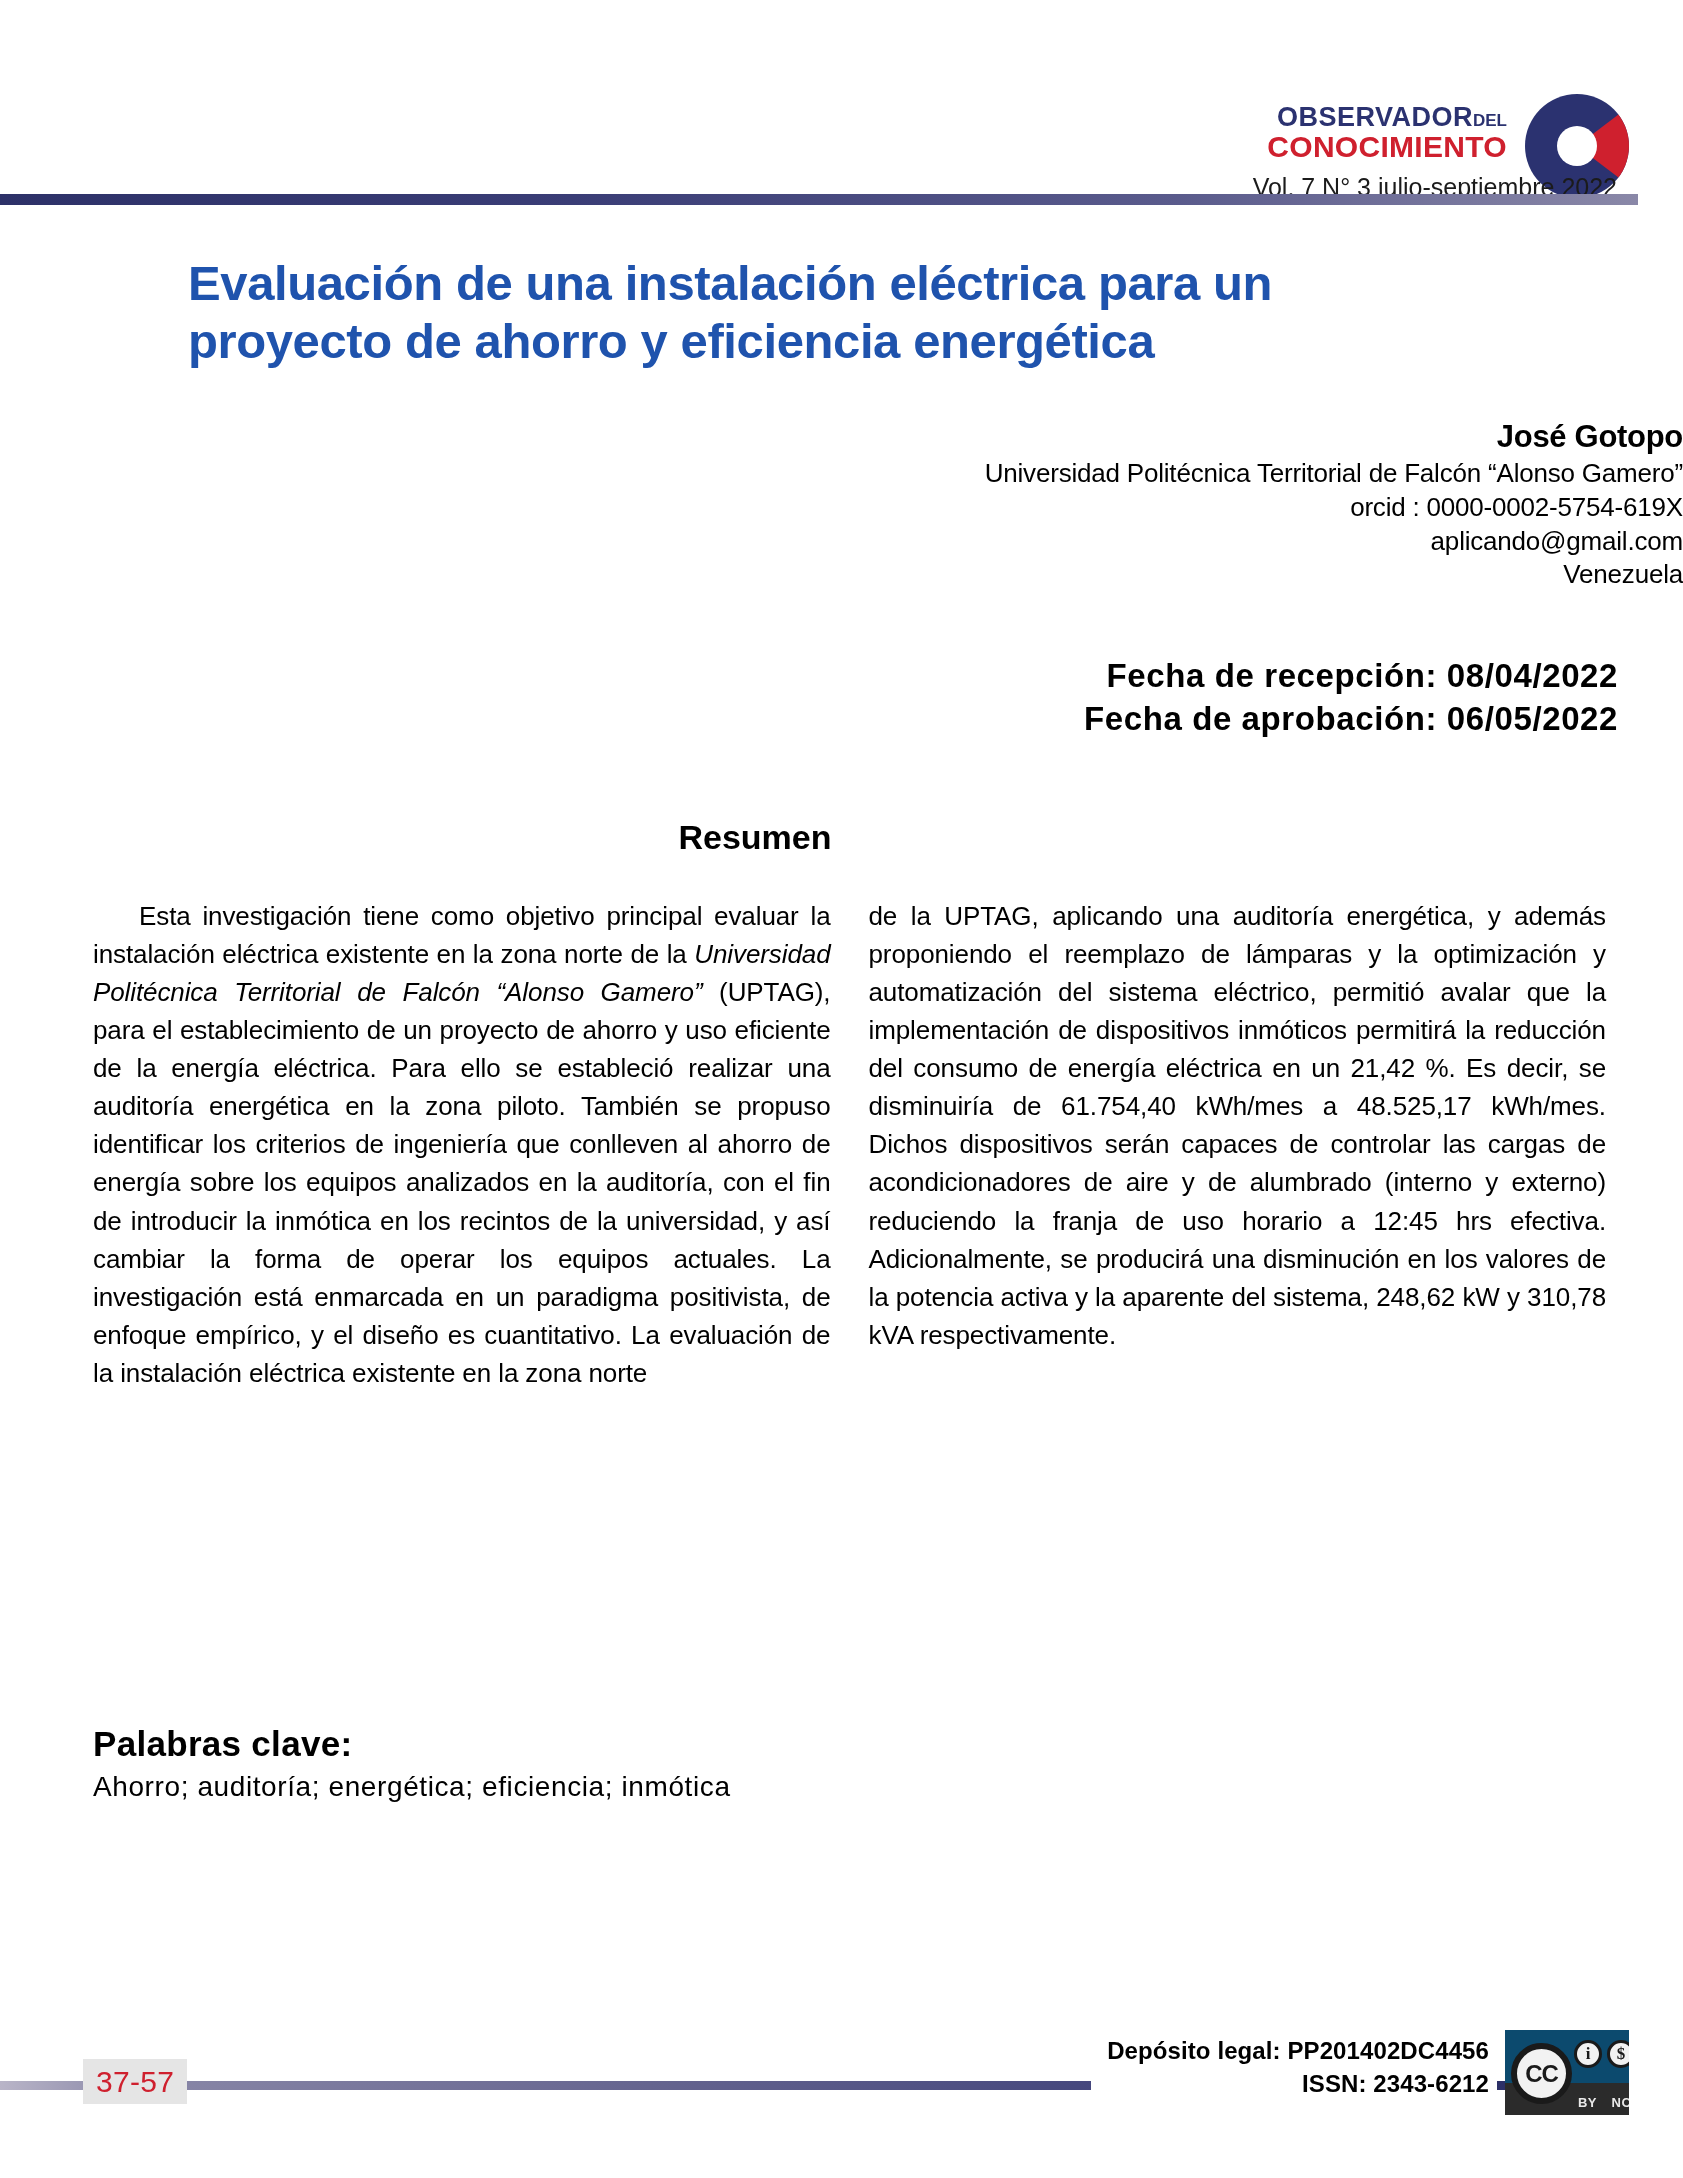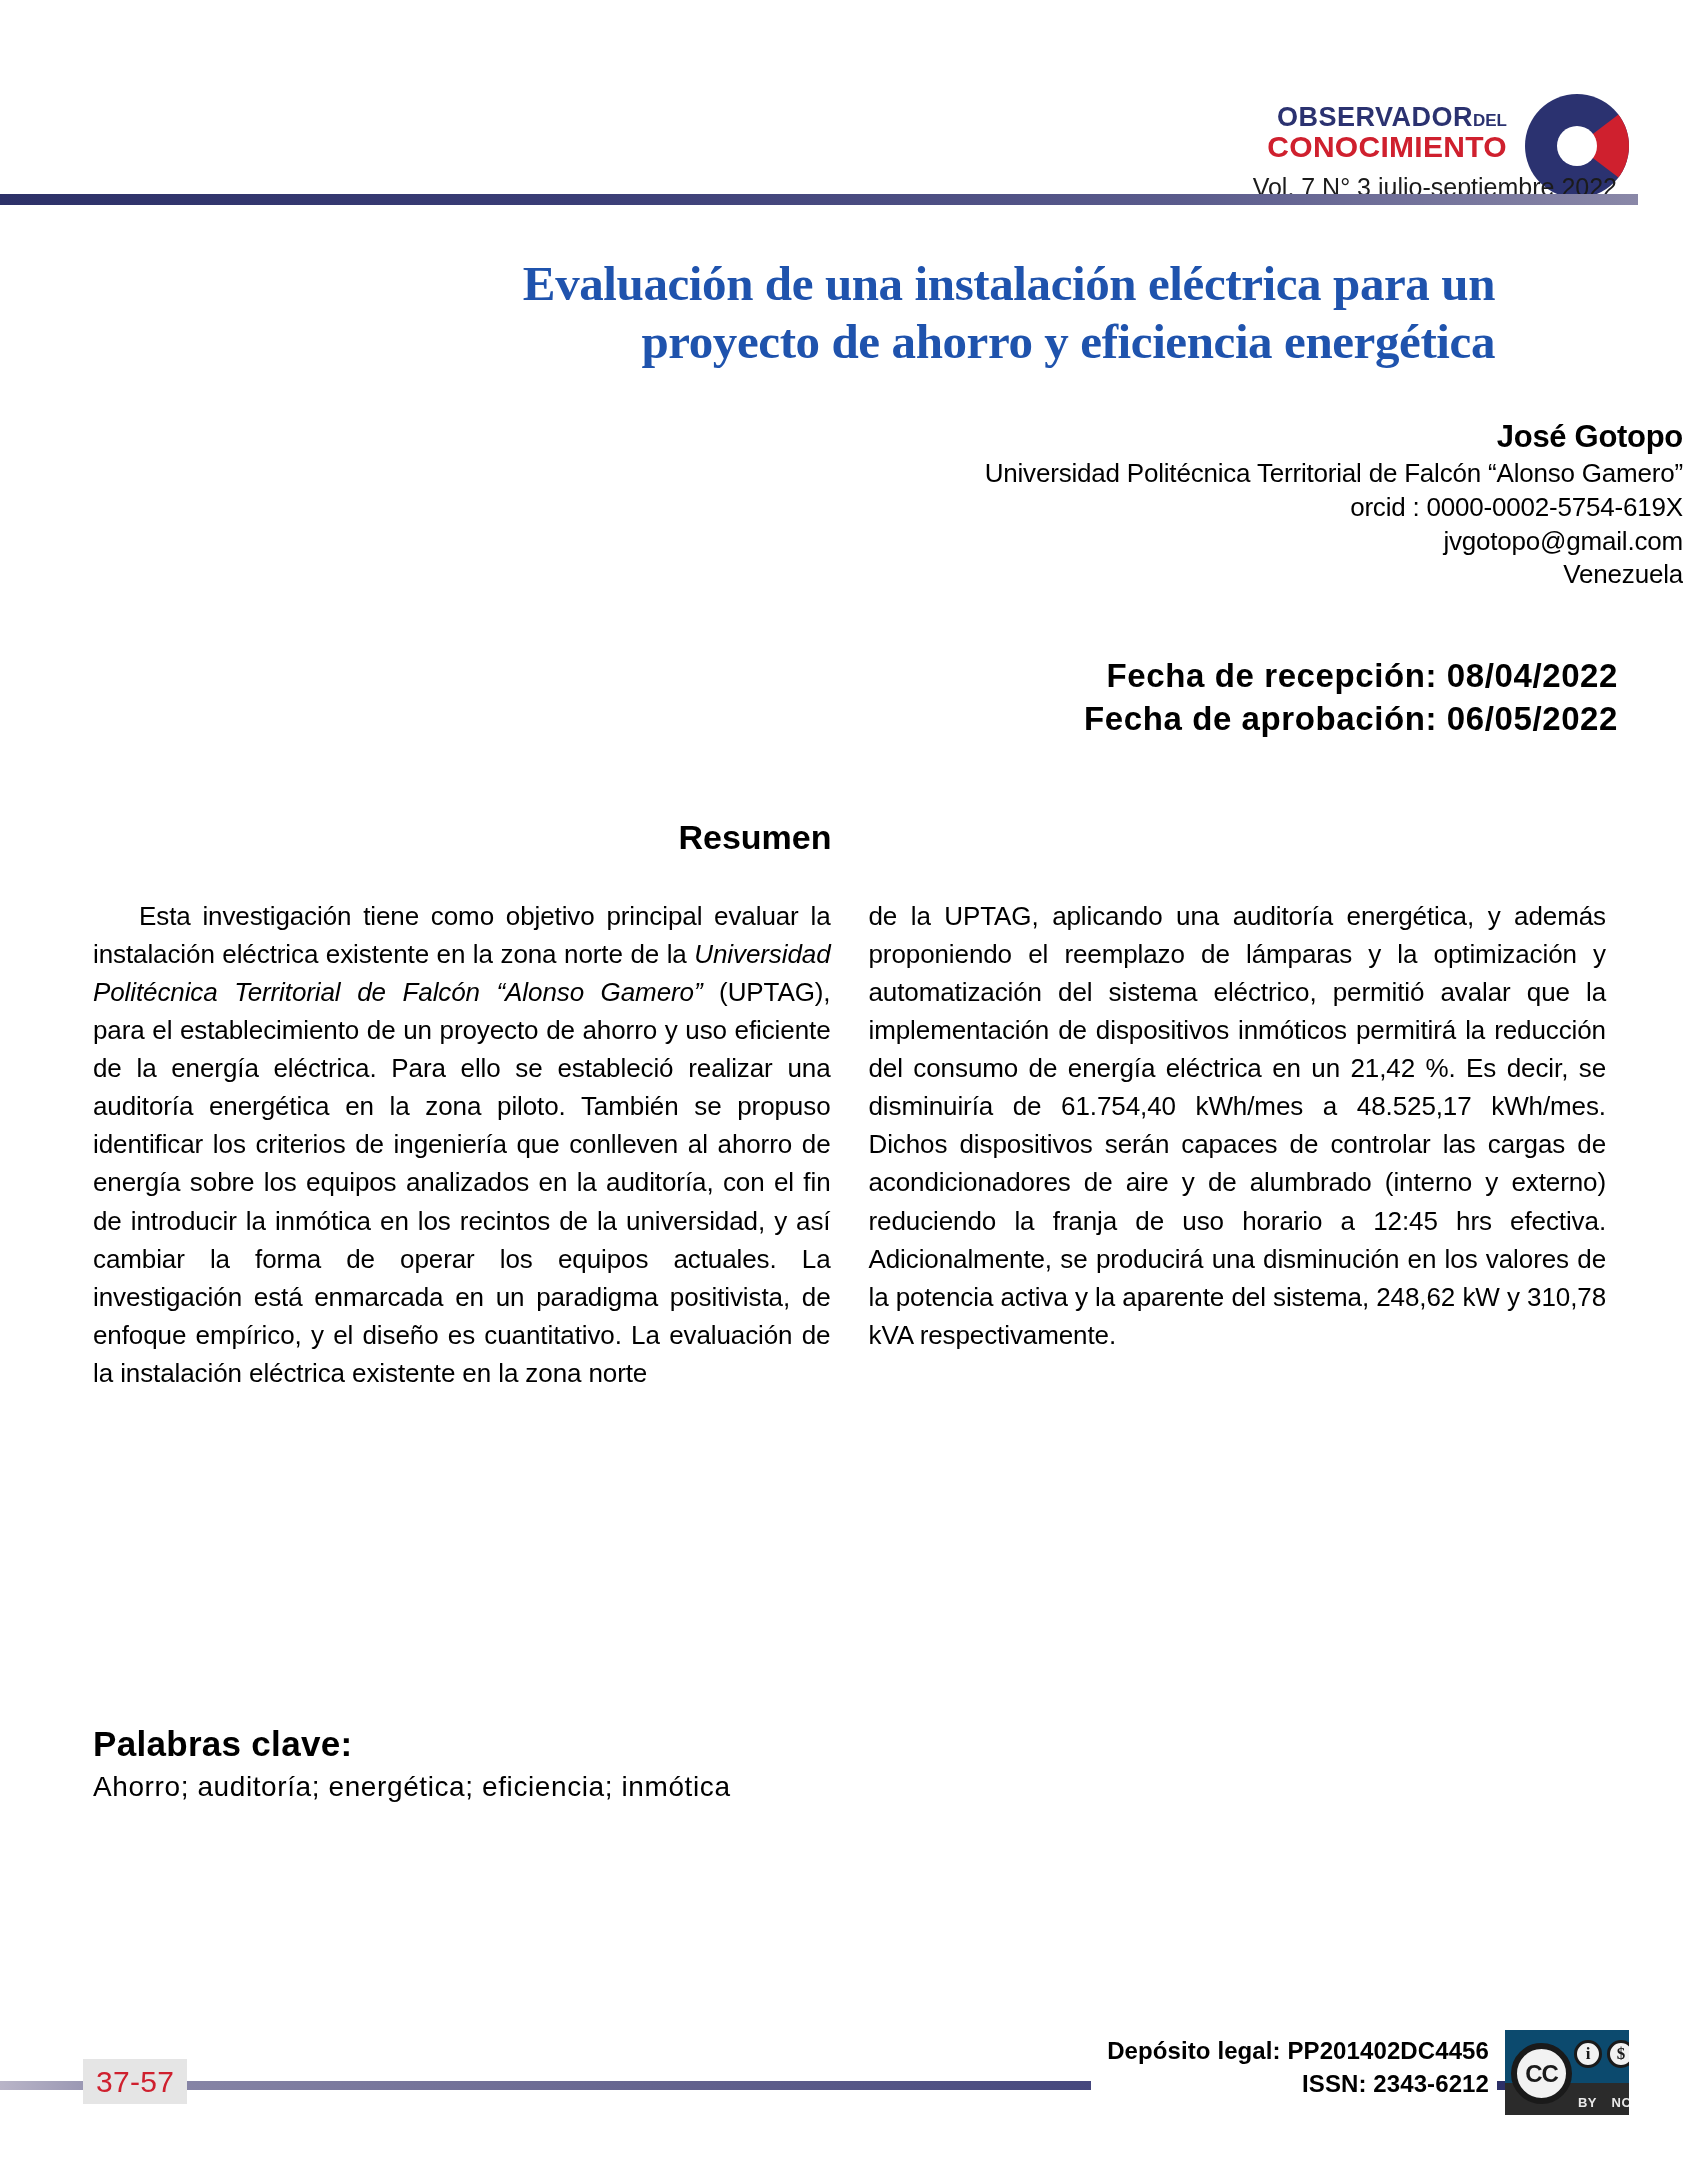--- a/index.html
+++ b/index.html
@@ -104,22 +104,22 @@
     left:0;
     top:194px;
     width:1638px;
     height:11px;
     background:linear-gradient(to right, #2d3168 0%, #3a3d76 35%, #5a5b8c 72%, #8a88a8 100%);
   }
 
   
   .title {
     margin-top:42px;
-    text-align:right;
-    font-family:Liberation Serif, serif;
+    text-align:left;
+    font-family:Liberation Sans, sans-serif;
     font-weight:bold;
     font-size:49px;
     line-height:1.18;
     color:#1f53ad;
     letter-spacing:-0.4px;
     padding:0 188px;
   }
 
   
   .author-block {
@@ -345,21 +345,21 @@
 
 <div class="title">
   <div>Evaluación de una instalación eléctrica para un</div>
   <div>proyecto de ahorro y eficiencia energética</div>
 </div>
 
 <div class="author-block">
   <div class="author-name">José Gotopo</div>
   <div class="author-line">Universidad Politécnica Territorial de Falcón “Alonso Gamero”</div>
   <div class="author-line">orcid : 0000-0002-5754-619X</div>
-  <div class="author-line">jvgotopo@gmail.com</div>
+  <div class="author-line">aplicando@gmail.com</div>
   <div class="author-line">Venezuela</div>
 </div>
 
 <div class="dates">
   <div>Fecha de recepción: 08/04/2022</div>
   <div>Fecha de aprobación: 06/05/2022</div>
 </div>
 
 <div class="section-heading">Resumen</div>
 

